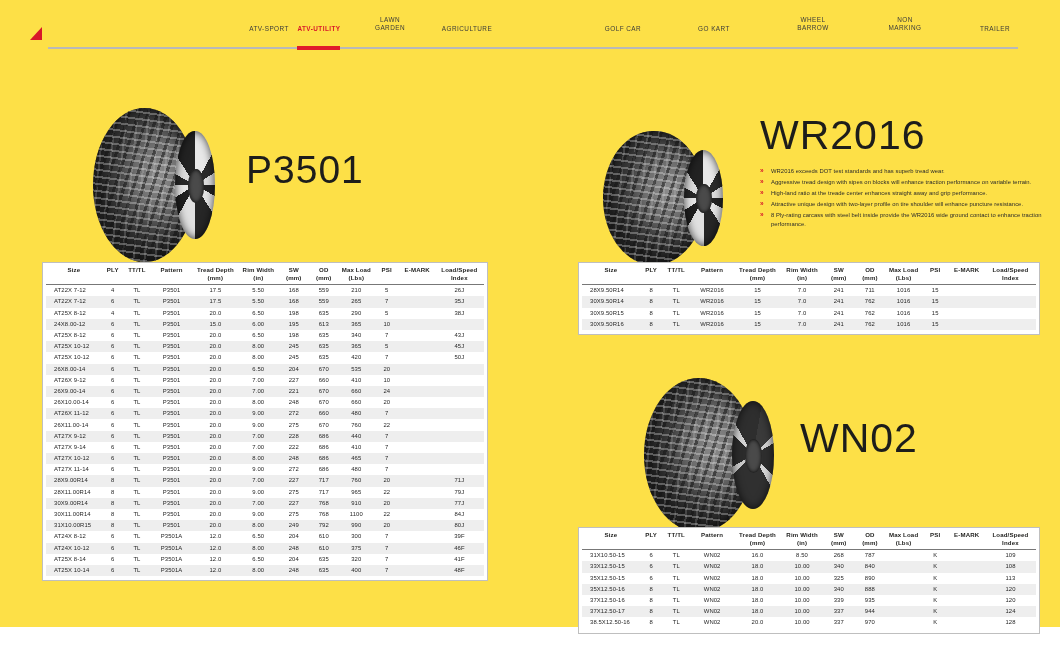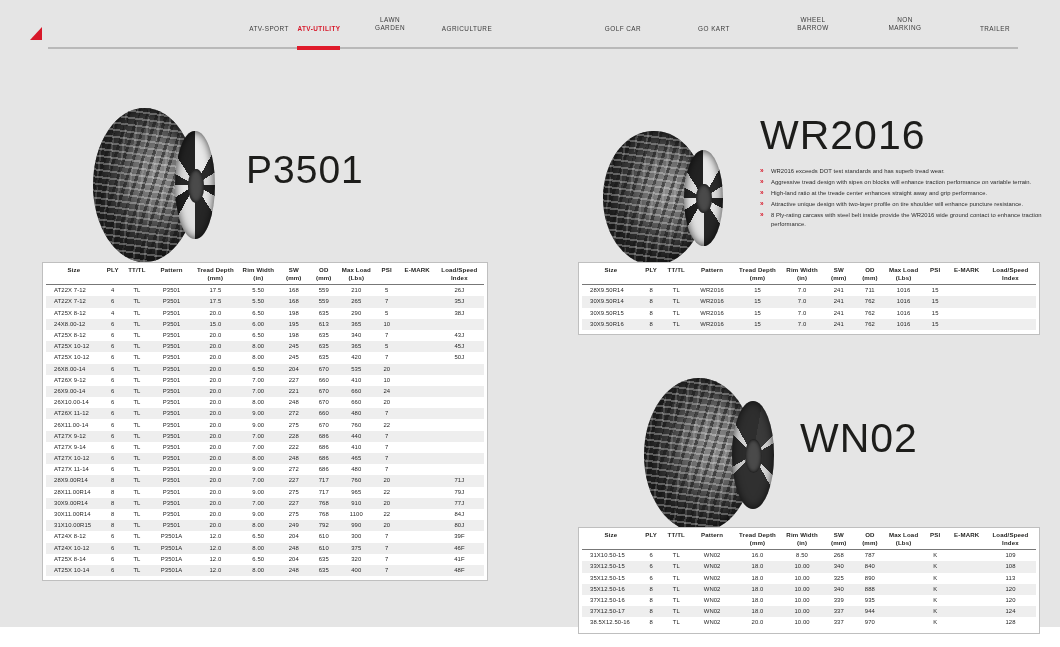--- a/index.html
+++ b/index.html
@@ -3,21 +3,21 @@
 <meta charset="utf-8">
 <style>
   * { box-sizing: border-box; }
   html, body {
     margin: 0; padding: 0;
     width: 1060px; height: 647px;
     background: #ffffff;
     font-family: "Liberation Sans", sans-serif;
     overflow: hidden;
   }
-  .page { position: relative; width: 1060px; height: 627px; background: #e5e5e5; }
+  .page { position: relative; width: 1060px; height: 627px; background: #fde047; }
 
   
   .topnav { position: absolute; left: 0; top: 0; width: 1060px; height: 52px; }
   .logo { position: absolute; left: 28px; top: 27px; width: 22px; height: 18px; }
   .navitems { position: absolute; left: 0; top: 16px; width: 1060px; height: 30px; }
   .navitem {
     position: absolute; text-align: center;
     font-size: 6.4px; letter-spacing: .45px; color: #3a3a3a;
     line-height: 8.4px; text-transform: uppercase; cursor: pointer;
   }

